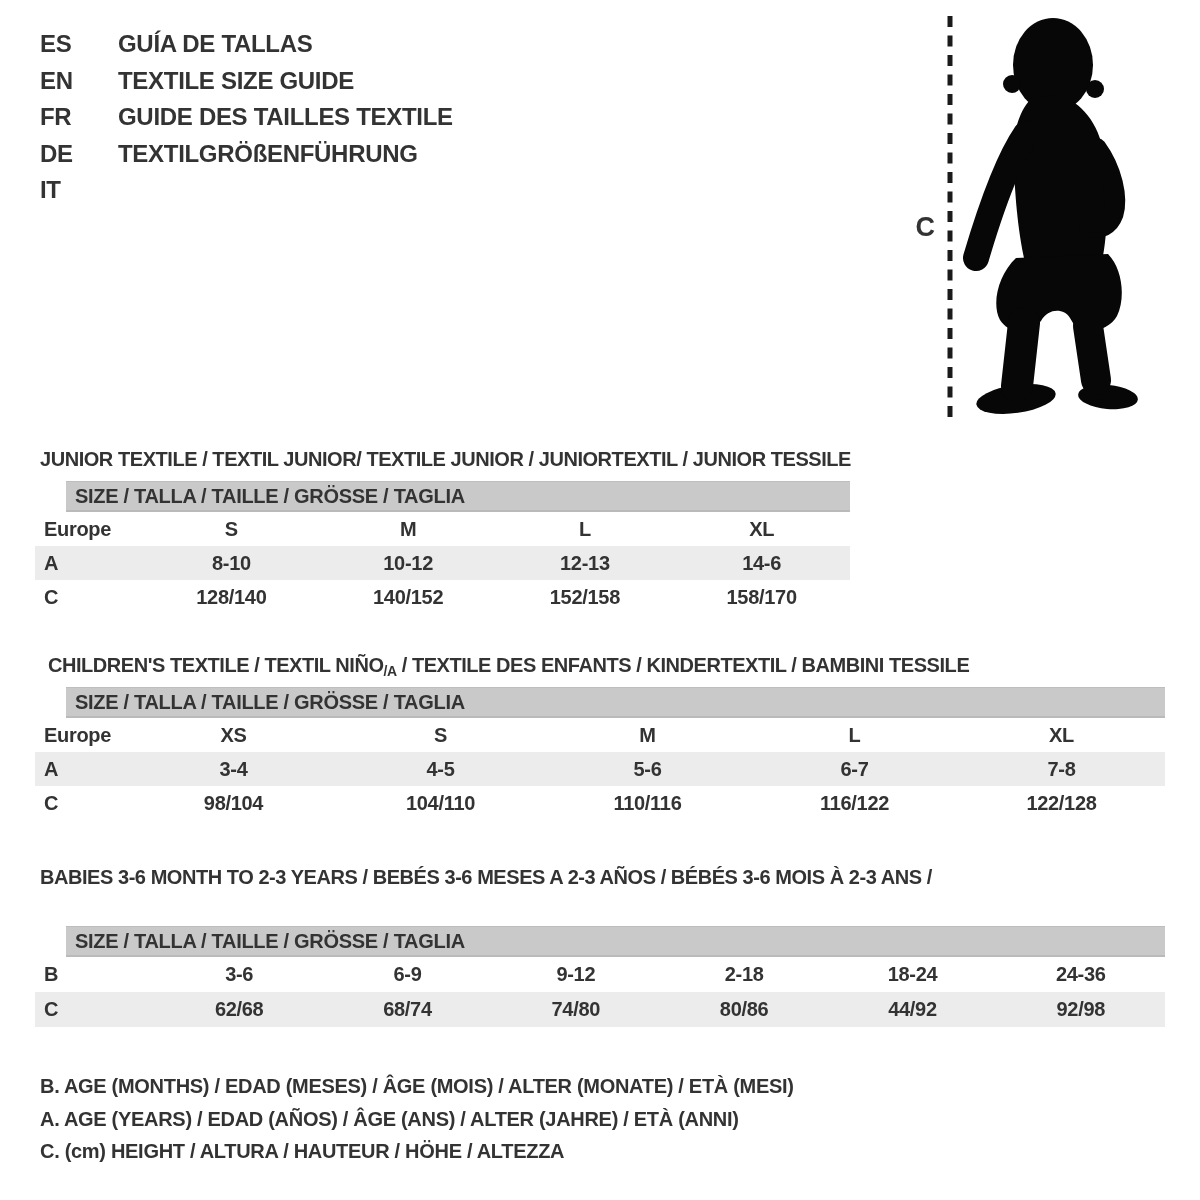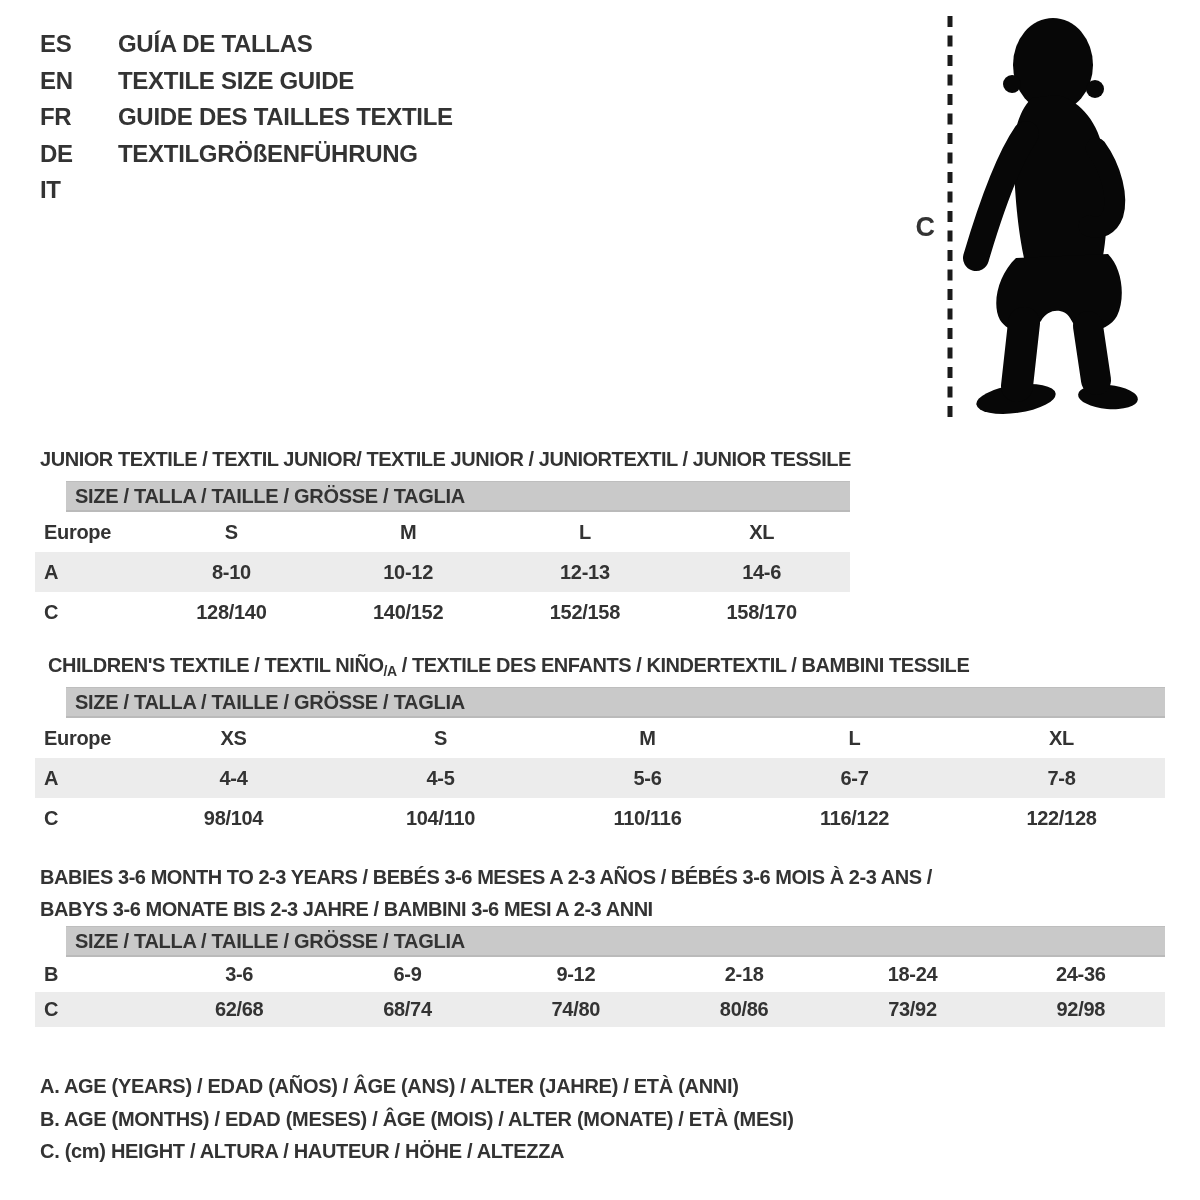--- a/index.html
+++ b/index.html
@@ -29,21 +29,21 @@
   .sub-small { font-size: 14px; position: relative; top: 4px; letter-spacing: -0.5px; }
 
   
   .size-table { position: absolute; }
   .size-header {
     height: 31px; background: #c9c9c9;
     box-shadow: inset 0 -2px 0 rgba(0,0,0,0.07), inset 0 1px 0 rgba(0,0,0,0.05);
     display: flex; align-items: center;
     padding-left: 9px; font-size: 20px; white-space: nowrap; margin-left: 31px;
   }
-  .trow { display: flex; align-items: center; height: 40px; font-size: 20px; }
+  .trow { display: flex; align-items: center; height: 34px; font-size: 20px; }
   .babies-table .trow { height: 35px; }
   .trow.shaded { background: #ececec; }
   .tcell { flex: 1; text-align: center; white-space: nowrap; }
   .tcell.first { flex: 0 0 var(--c1); text-align: left; padding-left: 9px; box-sizing: border-box; }
 
   
   .footnotes { position: absolute; left: 40px; top: 1070px; }
   .footnote-line { font-size: 20px; line-height: 32.5px; white-space: nowrap; }
 </style>
 </head>
@@ -130,62 +130,61 @@
       <div class="trow">
         <div class="tcell first">Europe</div>
         <div class="tcell">XS</div>
         <div class="tcell">S</div>
         <div class="tcell">M</div>
         <div class="tcell">L</div>
         <div class="tcell">XL</div>
       </div>
       <div class="trow shaded">
         <div class="tcell first">A</div>
-        <div class="tcell">4-4</div>
+        <div class="tcell">3-4</div>
         <div class="tcell">4-5</div>
         <div class="tcell">5-6</div>
         <div class="tcell">6-7</div>
         <div class="tcell">7-8</div>
       </div>
       <div class="trow">
         <div class="tcell first">C</div>
         <div class="tcell">98/104</div>
         <div class="tcell">104/110</div>
         <div class="tcell">110/116</div>
         <div class="tcell">116/122</div>
         <div class="tcell">122/128</div>
       </div>
     </div>
 </div>
 
 <div class="section-title" style="left:40px; top:849px;">
   <div class="title-line">BABIES 3-6 MONTH TO 2-3 YEARS / BEBÉS 3-6 MESES A 2-3 AÑOS / BÉBÉS 3-6 MOIS À 2-3 ANS /</div>
-  <div class="title-line">BABYS 3-6 MONATE BIS 2-3 JAHRE / BAMBINI 3-6 MESI A 2-3 ANNI</div>
 </div>
 <div class="size-table babies-table" style="left:35px; top:926px; width:1130px; --c1:120px;">
   <div class="size-header">SIZE / TALLA / TAILLE / GRÖSSE / TAGLIA</div>
   <div>
       <div class="trow">
         <div class="tcell first">B</div>
         <div class="tcell">3-6</div>
         <div class="tcell">6-9</div>
         <div class="tcell">9-12</div>
         <div class="tcell">2-18</div>
         <div class="tcell">18-24</div>
         <div class="tcell">24-36</div>
       </div>
       <div class="trow shaded">
         <div class="tcell first">C</div>
         <div class="tcell">62/68</div>
         <div class="tcell">68/74</div>
         <div class="tcell">74/80</div>
         <div class="tcell">80/86</div>
-        <div class="tcell">73/92</div>
+        <div class="tcell">44/92</div>
         <div class="tcell">92/98</div>
       </div>
     </div>
 </div>
 
 <div class="footnotes">
+  <div class="footnote-line">B. AGE (MONTHS) / EDAD (MESES) / ÂGE (MOIS) / ALTER (MONATE) / ETÀ (MESI)</div>
   <div class="footnote-line">A. AGE (YEARS) / EDAD (AÑOS) / ÂGE (ANS) / ALTER (JAHRE) / ETÀ (ANNI)</div>
-  <div class="footnote-line">B. AGE (MONTHS) / EDAD (MESES) / ÂGE (MOIS) / ALTER (MONATE) / ETÀ (MESI)</div>
   <div class="footnote-line">C. (cm) HEIGHT / ALTURA / HAUTEUR / HÖHE / ALTEZZA</div>
 </div>
 
 </body></html>

